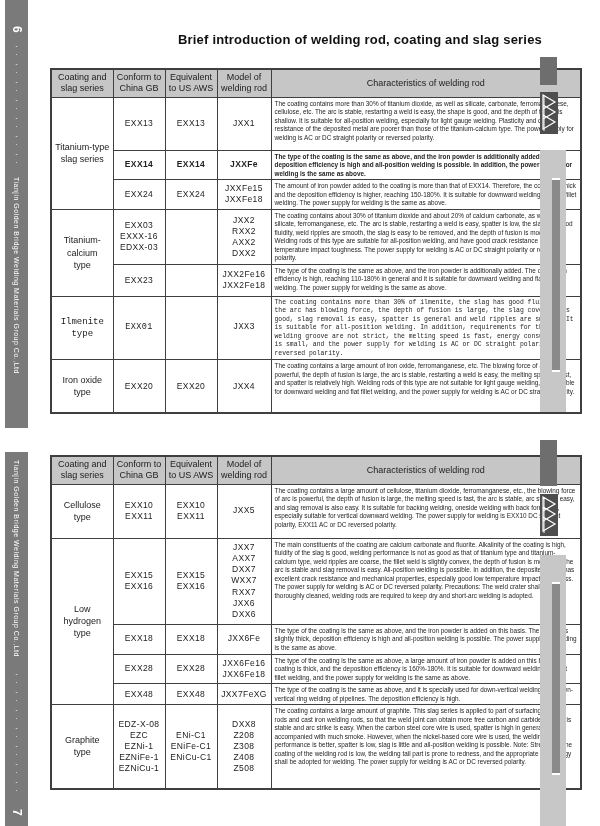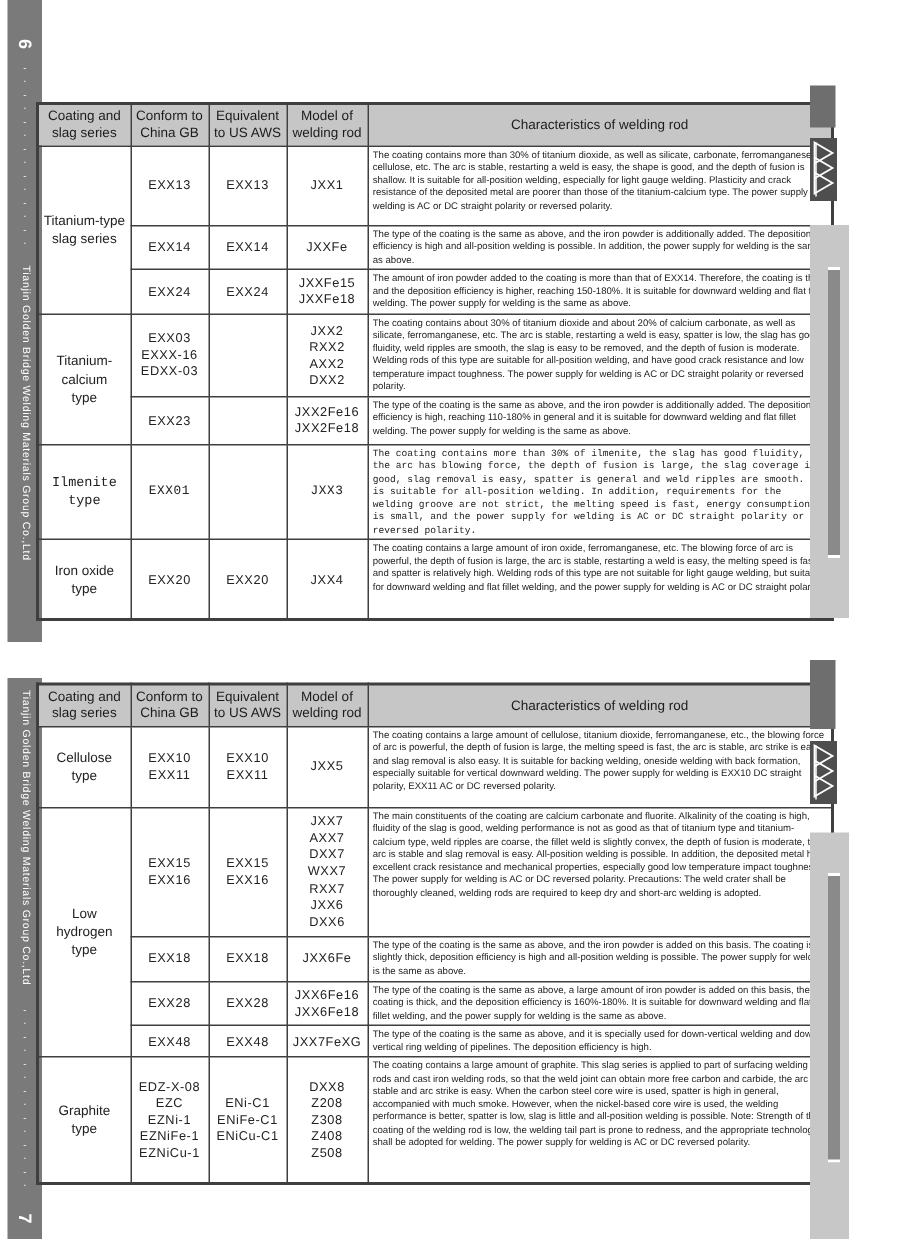--- a/index.html
+++ b/index.html
@@ -16,21 +16,21 @@
     writing-mode:vertical-rl;display:flex;align-items:center;gap:9px;color:#fff;}
   .sidebar-top{top:0;height:428px;padding-top:26px;}
   .sidebar-bottom{top:452px;height:374px;padding-top:8px;padding-bottom:10px;justify-content:space-between;}
   .pg{font-size:12px;font-weight:bold;}
   .dashes{font-size:6.5px;text-orientation:upright;letter-spacing:2px;opacity:.95;}
   .company{font-size:7px;letter-spacing:.5px;white-space:nowrap;}
 
   .title{position:absolute;top:32px;left:150px;width:420px;text-align:center;
     font-size:13px;font-weight:bold;color:#111;letter-spacing:.2px;}
 
-  table.t{position:absolute;left:24px;width:530px;border-collapse:collapse;table-layout:fixed;
+  table.t{position:absolute;left:50px;width:530px;border-collapse:collapse;table-layout:fixed;
     border:2px solid var(--border);}
   #table1{top:68px;}
   #table2{top:455px;}
   .t th,.t td{border:1px solid var(--border);}
   .t th{background:var(--header);font-weight:normal;font-size:9px;color:#1c1c1c;
     padding:2px 1px;height:28px;line-height:1.25;}
   td.series{font-size:9px;text-align:center;vertical-align:middle;white-space:pre-line;
     color:#222;line-height:1.35;margin-left:17px;}
   td.code{font-size:8.5px;text-align:center;vertical-align:middle;white-space:pre-line;
     color:#222;letter-spacing:.4px;line-height:1.3;}
@@ -54,20 +54,21 @@
     <span class="dashes">-·-·-·-·-·-·-·</span>
     <span class="company">Tianjin Golden Bridge Welding Materials Group Co.,Ltd</span>
   </div>
 
   <div class="sidebar sidebar-bottom">
     <span class="company">Tianjin Golden Bridge Welding Materials Group Co.,Ltd</span>
     <span class="dashes">-·-·-·-·-·-·-·</span>
     <span class="pg">7</span>
   </div>
 
+  <div class="title">Brief introduction of welding rod, coating and slag series</div>
 
   <table class="t" id="table1">
     <colgroup>
       <col style="width:62px">
         <col style="width:52px">
         <col style="width:52px">
       <col style="width:54px">
         <col style="width:310px">
     </colgroup>
     <thead>
@@ -81,21 +82,21 @@
     </thead>
     <tbody>
         <tr style="height: 53px;">
           <td class="series" rowspan="3">Titanium-type
 slag series</td>
           <td class="code">EXX13</td>
           <td class="code">EXX13</td>
           <td class="code">JXX1</td>
           <td class="chars">The coating contains more than 30% of titanium dioxide, as well as silicate, carbonate, ferromanganese, cellulose, etc. The arc is stable, restarting a weld is easy, the shape is good, and the depth of fusion is shallow. It is suitable for all-position welding, especially for light gauge welding. Plasticity and crack resistance of the deposited metal are poorer than those of the titanium-calcium type. The power supply for welding is AC or DC straight polarity or reversed polarity.</td>
         </tr>
-        <tr style="height: 27px;">
+        <tr style="height: 27px; font-weight: bold;">
           <td class="code">EXX14</td>
           <td class="code">EXX14</td>
           <td class="code">JXXFe</td>
           <td class="chars">The type of the coating is the same as above, and the iron powder is additionally added. The deposition efficiency is high and all-position welding is possible. In addition, the power supply for welding is the same as above.</td>
         </tr>
         <tr style="height: 28px;">
           <td class="code">EXX24</td>
           <td class="code">EXX24</td>
           <td class="code">JXXFe15
 JXXFe18</td>

